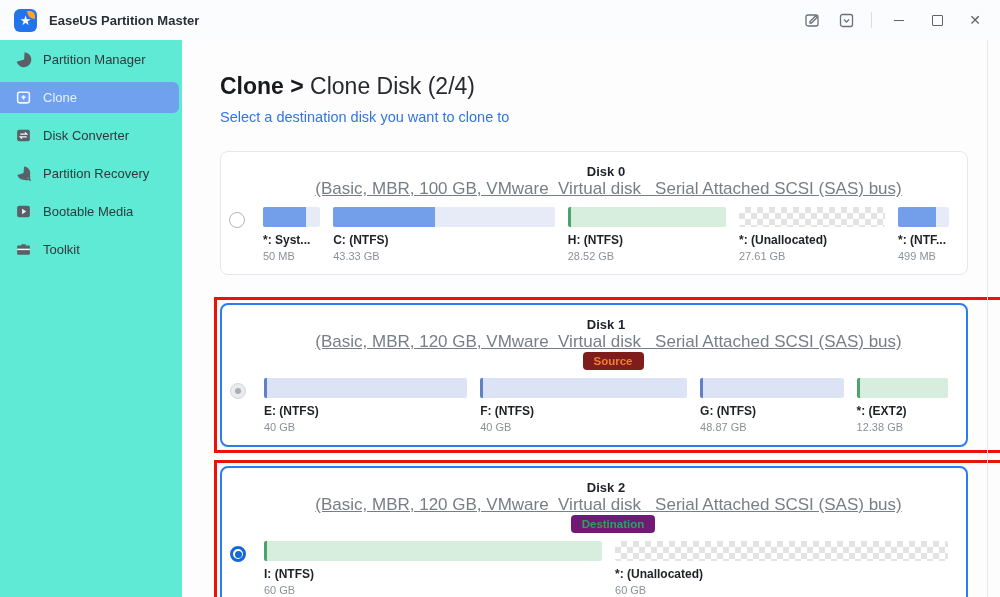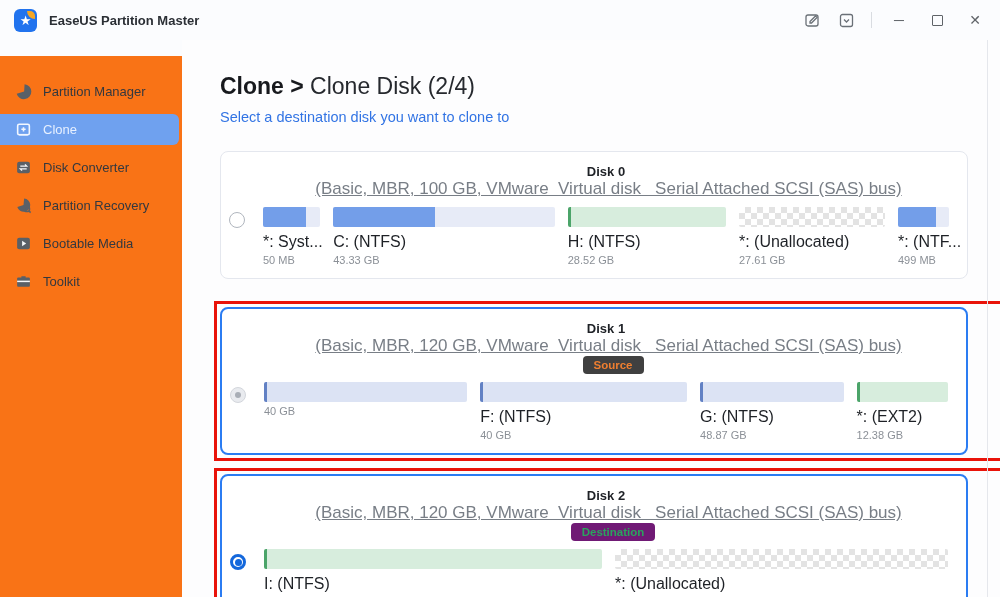--- a/index.html
+++ b/index.html
@@ -19,22 +19,22 @@
     background:#F5A623; border-radius:0 5px 0 100%; }
   .app-title { font-size:13px; font-weight:700; color:#2b2f35; margin-left:12px; }
   .titlebar-right { margin-left:auto; display:flex; align-items:center; gap:16px; color:#6a7077; }
   .tb-icon { width:18px; height:18px; display:flex; align-items:center; justify-content:center; cursor:pointer; }
   .tb-divider { width:1px; height:16px; background:#d9dce1; }
   .win-btn { width:22px; height:22px; display:flex; align-items:center; justify-content:center;
     font-size:14px; color:#5f6368; cursor:pointer; }
   .win-max { width:11px; height:11px; border:1.3px solid #5f6368; border-radius:1px; }
 
   
-  .sidebar { position:absolute; top:56px; left:0; width:182px; bottom:0;
-    background:#f97316; padding-top:20px; }
+  .sidebar { position:absolute; top:24px; left:0; width:182px; bottom:0;
+    background:#5eead4; padding-top:20px; }
   .side-item { height:31px; display:flex; align-items:center; gap:11px;
     padding-left:15px; margin:0 3px 7px 0; border-radius:0 6px 6px 0;
     font-size:13px; color:#33383f; cursor:pointer; }
   .side-item .side-icon { width:17px; height:17px; color:#5a6067; display:flex; }
   .side-item.active { background:#6FA1EF; color:#e7f0ff; font-weight:400; }
   .side-item.active .side-icon { color:#f2f7ff; }
   .side-label { white-space:nowrap; }
 
   
   .content { position:absolute; top:40px; left:182px; right:0; bottom:0; background:#fdfdfe; }
@@ -55,21 +55,21 @@
   .red-box { border:3px solid #E9130A; padding:3px; margin:0 -6px;
     width:812px; }
   .red-box.tall { padding-bottom:16px; }
   .gap23 { height:22px; } .gap8 { height:7px; }
 
   .disk-header { margin-left:34px; display:flex; align-items:center;flex-direction:column; }
   .disk-name { font-size:13px; font-weight:700; color:#1e2126; }
   .disk-details { font-size:17px; color:#787e86; margin-left:5px; white-space:pre;text-decoration:underline; }
   .badge { margin-left:14px; font-size:11.5px; font-weight:700;
     padding:3px 11px; border-radius:4px; }
-  .badge.source { background:#404040; color:#EE7E30; }
+  .badge.source { background:#7f1d1d; color:#EE7E30; }
   .badge.destination { background:#701a75; color:#2BA35D; }
 
   .disk-body { display:flex; margin-top:8px; }
   .radio { width:16px; height:16px; border-radius:50%; margin:5px 18px 0 0;
     flex:none; position:relative; cursor:pointer; }
   .radio.unchecked { border:1.5px solid #b0b6be; background:#fff; }
   .radio.disabled { border:1px solid #d3d6dc; background:#e9ebef; }
   .radio.disabled::after { content:""; position:absolute; inset:4px;
     border-radius:50%; background:#a9aeb6; }
   .radio.checked { border:3.5px solid #1468DC; background:#fff; }
@@ -81,21 +81,21 @@
   .pbar { height:20px; border-radius:2px; overflow:hidden; }
   .pbar.used-blue { background:#E7EBF7; }
   .pbar.used-blue .fill { height:100%; background:#739EE9; }
   .pbar.outline-blue { background:#DCE3F4; border-left:3px solid #6281C4; }
   .pbar.green { background:#D7EDDD; border-left:3px solid #4BA469; }
   .pbar.unallocated { background-color:#fff;
     background-image:
       linear-gradient(45deg,#e3e3e3 25%,transparent 25%,transparent 75%,#e3e3e3 75%),
       linear-gradient(45deg,#e3e3e3 25%,transparent 25%,transparent 75%,#e3e3e3 75%);
     background-size:12px 12px; background-position:0 0,6px 6px; }
-  .part-label { margin-top:6px; font-size:16px; font-weight:400; color:#1e2126; white-space:nowrap; }
+  .part-label { margin-top:6px; font-size:12px; font-weight:700; color:#1e2126; white-space:nowrap; }
   .part-size { margin-top:3px; font-size:11px; color:#8b9097; white-space:nowrap; }
 
   
   .footer { width:760px; margin:52px 0 0 -6px; display:flex; align-items:center; }
   .btn { border:none; border-radius:4px; font-family:inherit; font-size:13.5px;
     font-weight:700; cursor:pointer; }
   .btn.primary { background:#2173EE; color:#fff; width:113px; height:30px; }
   .footer .spacer { flex:1; }
   .red-box-btn { border:3px solid #E9130A; padding:2px; display:flex; }
 </style>
@@ -246,20 +246,21 @@
             <div class="disk-header">
               <span class="disk-name">Disk 1</span>
               <span class="disk-details">(Basic, MBR, 120 GB, VMware  Virtual disk   Serial Attached SCSI (SAS) bus)</span>
               <span class="badge source">Source</span>
             </div>
             <div class="disk-body">
               <span class="radio disabled"></span>
               <div class="parts">
                 <div class="part" style="flex-grow: 211;">
                   <div class="pbar outline-blue"></div>
+                  <div class="part-label">E: (NTFS)</div>
                   <div class="part-size">40 GB</div>
                 </div>
                 <div class="part" style="flex-grow: 215;">
                   <div class="pbar outline-blue"></div>
                   <div class="part-label">F: (NTFS)</div>
                   <div class="part-size">40 GB</div>
                 </div>
                 <div class="part" style="flex-grow: 149;">
                   <div class="pbar outline-blue"></div>
                   <div class="part-label">G: (NTFS)</div>

